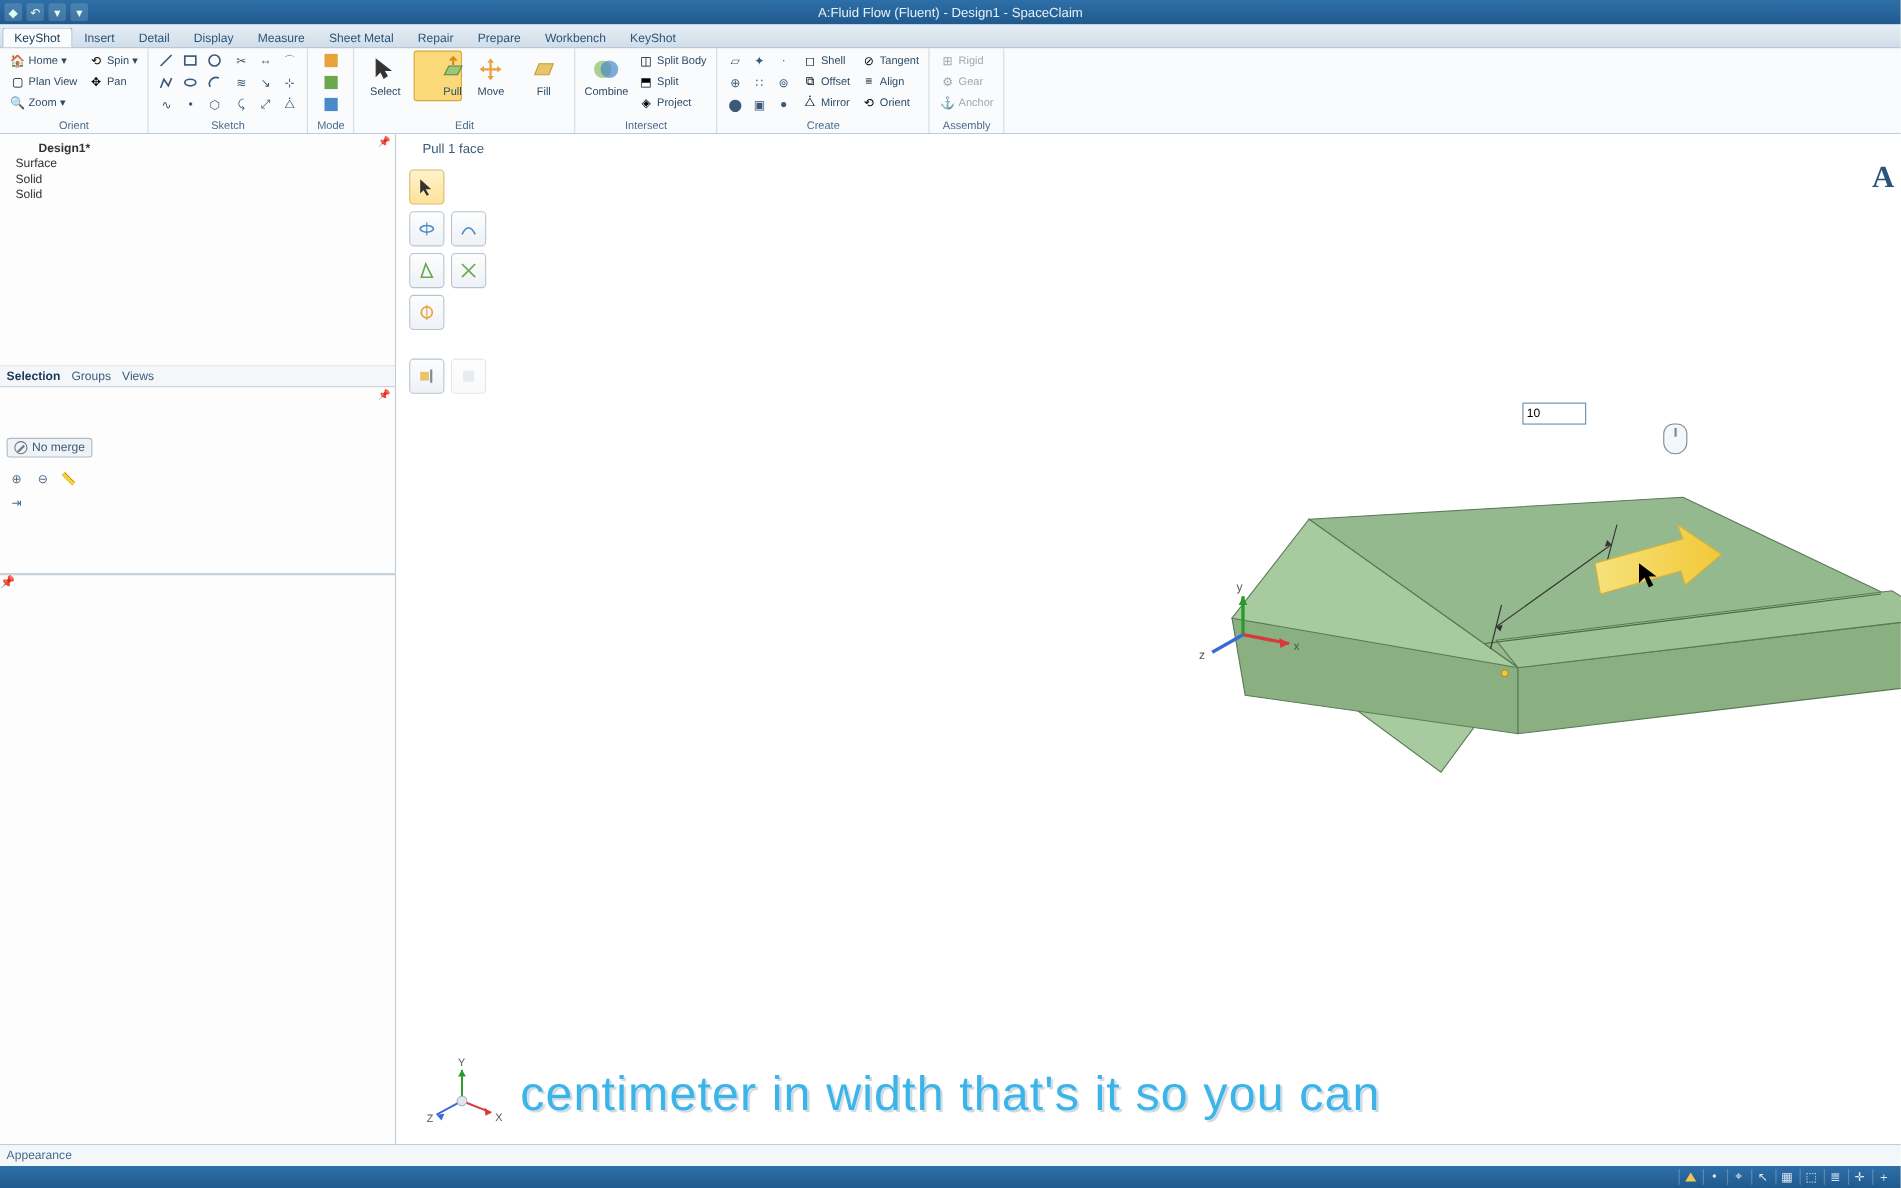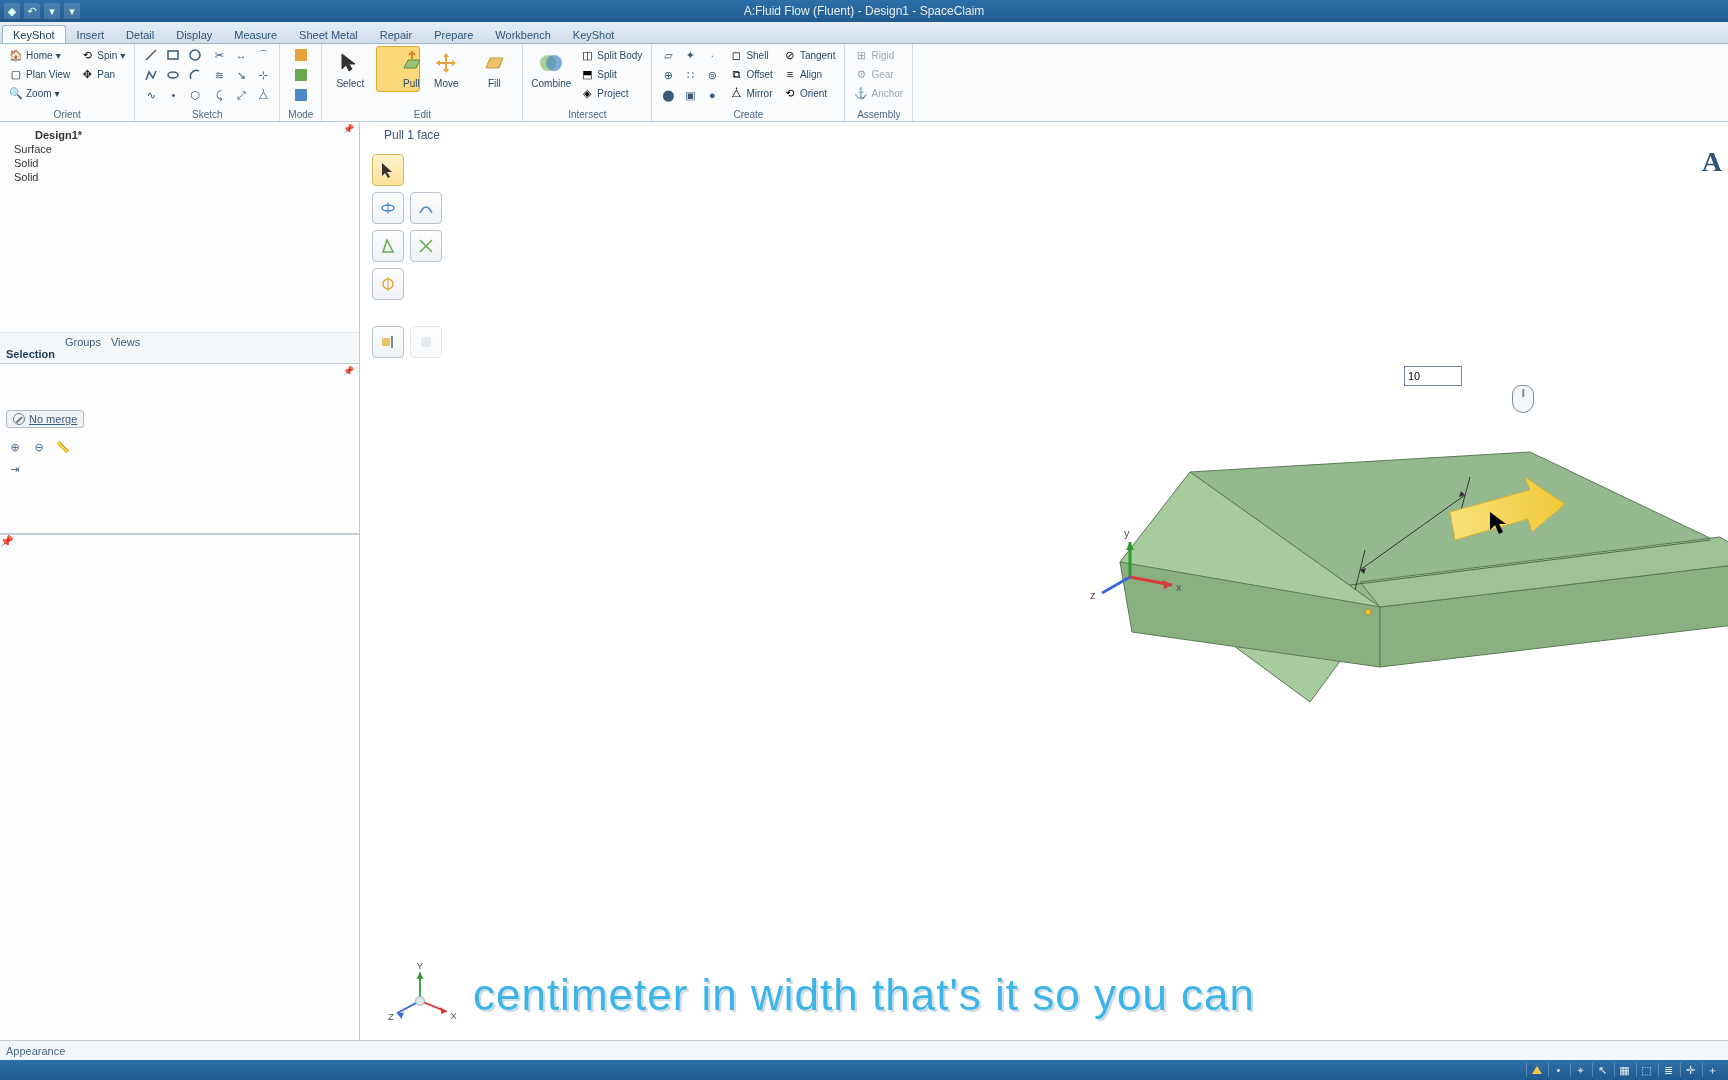--- a/index.html
+++ b/index.html
@@ -34,44 +34,44 @@
   .disabled .tx, .disabled { color:#a0a8b0 !important;}
   
   
   .main { display:flex; height: calc(100% - 22px - 22px - 78px - 20px - 20px); }
   .leftcol { width:360px; border-right:1px solid #c0ccd6; display:flex; flex-direction:column; background:#fdfdfd;}
   .pane { border-bottom:1px solid #c0ccd6; position:relative;}
   .pane .pin { position:absolute; right:4px; top:2px; color:#7a8a98; font-size:9px;}
   .tree { padding:6px 4px 4px 4px; height:210px; overflow:auto;}
   .treenode { padding:1px 0 1px 0; color:#333;}
   .tabsrow { display:flex; gap:10px; padding:3px 6px; border-top:1px solid #e0e6ec; background:#f4f7fa; font-size:10px; color:#3a5a78;}
-  .tabsrow span.active { font-weight:600; color:#1a3a55;margin-top:12px;}
+  .tabsrow span.active { font-weight:600; color:#1a3a55;}
   .opts { padding:6px; flex:0 0 170px;}
-  .optbtn { display:inline-flex; align-items:center; gap:4px; padding:2px 6px; border:1px solid #b0bcc8; background:#f0f3f6; border-radius:3px; font-size:10px; color:#3a5a78; margin-bottom:6px;text-decoration:underline;}
+  .optbtn { display:inline-flex; align-items:center; gap:4px; padding:2px 6px; border:1px solid #b0bcc8; background:#f0f3f6; border-radius:3px; font-size:10px; color:#3a5a78; margin-bottom:6px;}
   .optbtn .noico { width:12px;height:12px;border:1.5px solid #6a7a88;border-radius:50%; position:relative;}
   .optbtn .noico::after{content:"";position:absolute;left:1px;top:5px;width:8px;height:1.5px;background:#6a7a88;transform:rotate(-45deg);}
   .iconrow { display:flex; gap:6px; margin-top:4px;}
   .iconrow .ib { width:18px;height:18px; border:1px solid transparent; display:flex;align-items:center;justify-content:center; color:#4a6a88;}
   .props { flex:1; border-top:1px solid #c0ccd6; position:relative;}
   
   
   .canvas { flex:1; position:relative; background:#fff;}
   .hint { position:absolute; left:24px; top:6px; color:#3a5a78; font-size:12px;}
   .cornerA { position:absolute; right:6px; top:24px; font-size:28px; font-weight:600; color:#2b5478; font-family:Georgia,serif;}
   .minitool { position:absolute; left:12px; top:32px; display:flex; flex-direction:column; gap:6px;}
   .mtcell { width:32px; height:32px; border:1px solid #b8c4d0; background:linear-gradient(#fdfdfd,#eef2f6); border-radius:4px; display:flex;align-items:center;justify-content:center;}
   .mtcell.sel { background:linear-gradient(#fff2cc,#fde29a); border-color:#d8b85a;}
   .mtcell.dis { opacity:.4;}
   .mtrow { display:flex; gap:6px;}
   .viewcube { position:absolute; left:20px; bottom:8px; width:80px; height:80px; }
   svg { display:block; }
   
   
   .model { position:absolute; left:300px; top:150px; }
-  .diminput { position:absolute; width:58px; height:20px; border:1px solid #6a8aa8; font-size:11px; padding:1px 3px; background:#fff;margin-left:20px;}
+  .diminput { position:absolute; width:58px; height:20px; border:1px solid #6a8aa8; font-size:11px; padding:1px 3px; background:#fff;}
   .mouseico { position:absolute; width:22px; height:28px; border:1.5px solid #7a8a98; border-radius:10px 10px 12px 12px; background:#f4f7fa;}
   .mouseico::before{content:"";position:absolute;left:50%;top:3px;width:1.5px;height:8px;background:#7a8a98;transform:translateX(-50%);}
   
   
   .propbar { height:20px; background:#f4f7fa; border-top:1px solid #c0ccd6; padding:2px 6px; font-size:10px; color:#4a6a88; display:flex; align-items:center;}
   .statusbar { height:20px; background:linear-gradient(#2e6fa8,#205a8e); display:flex; align-items:center; padding:0 6px; color:#dfeaf4; font-size:10px; justify-content:flex-end; gap:2px;}
   .statusbar .seg { width:20px; height:14px; display:flex;align-items:center;justify-content:center; border-left:1px solid rgba(255,255,255,.25);}
   .statusbar .wide { width:140px; border-left:1px solid rgba(255,255,255,.25);}
   .statusbar .tri { width:0;height:0;border-left:5px solid transparent;border-right:5px solid transparent;border-bottom:8px solid #f2c84a;}
   

